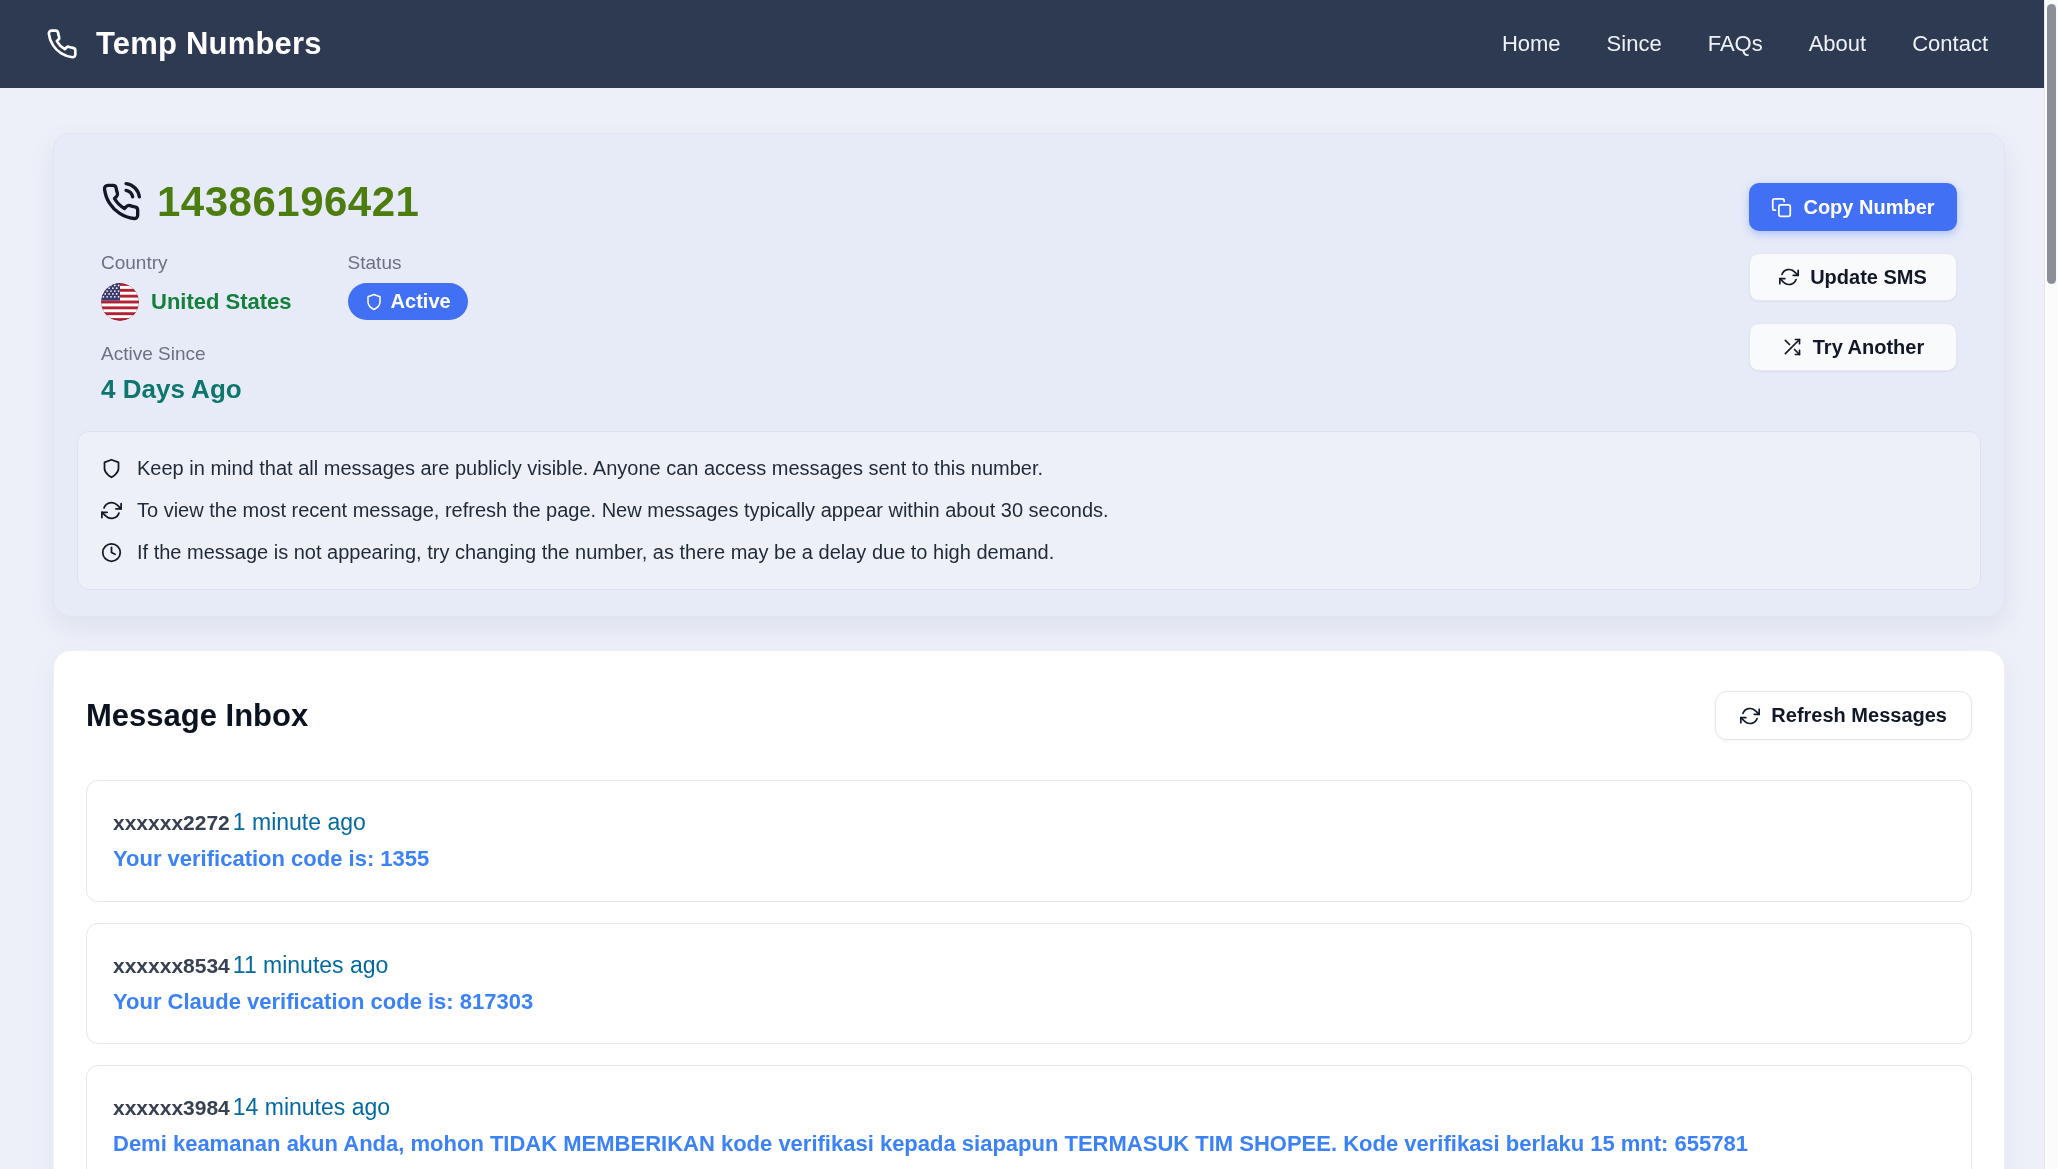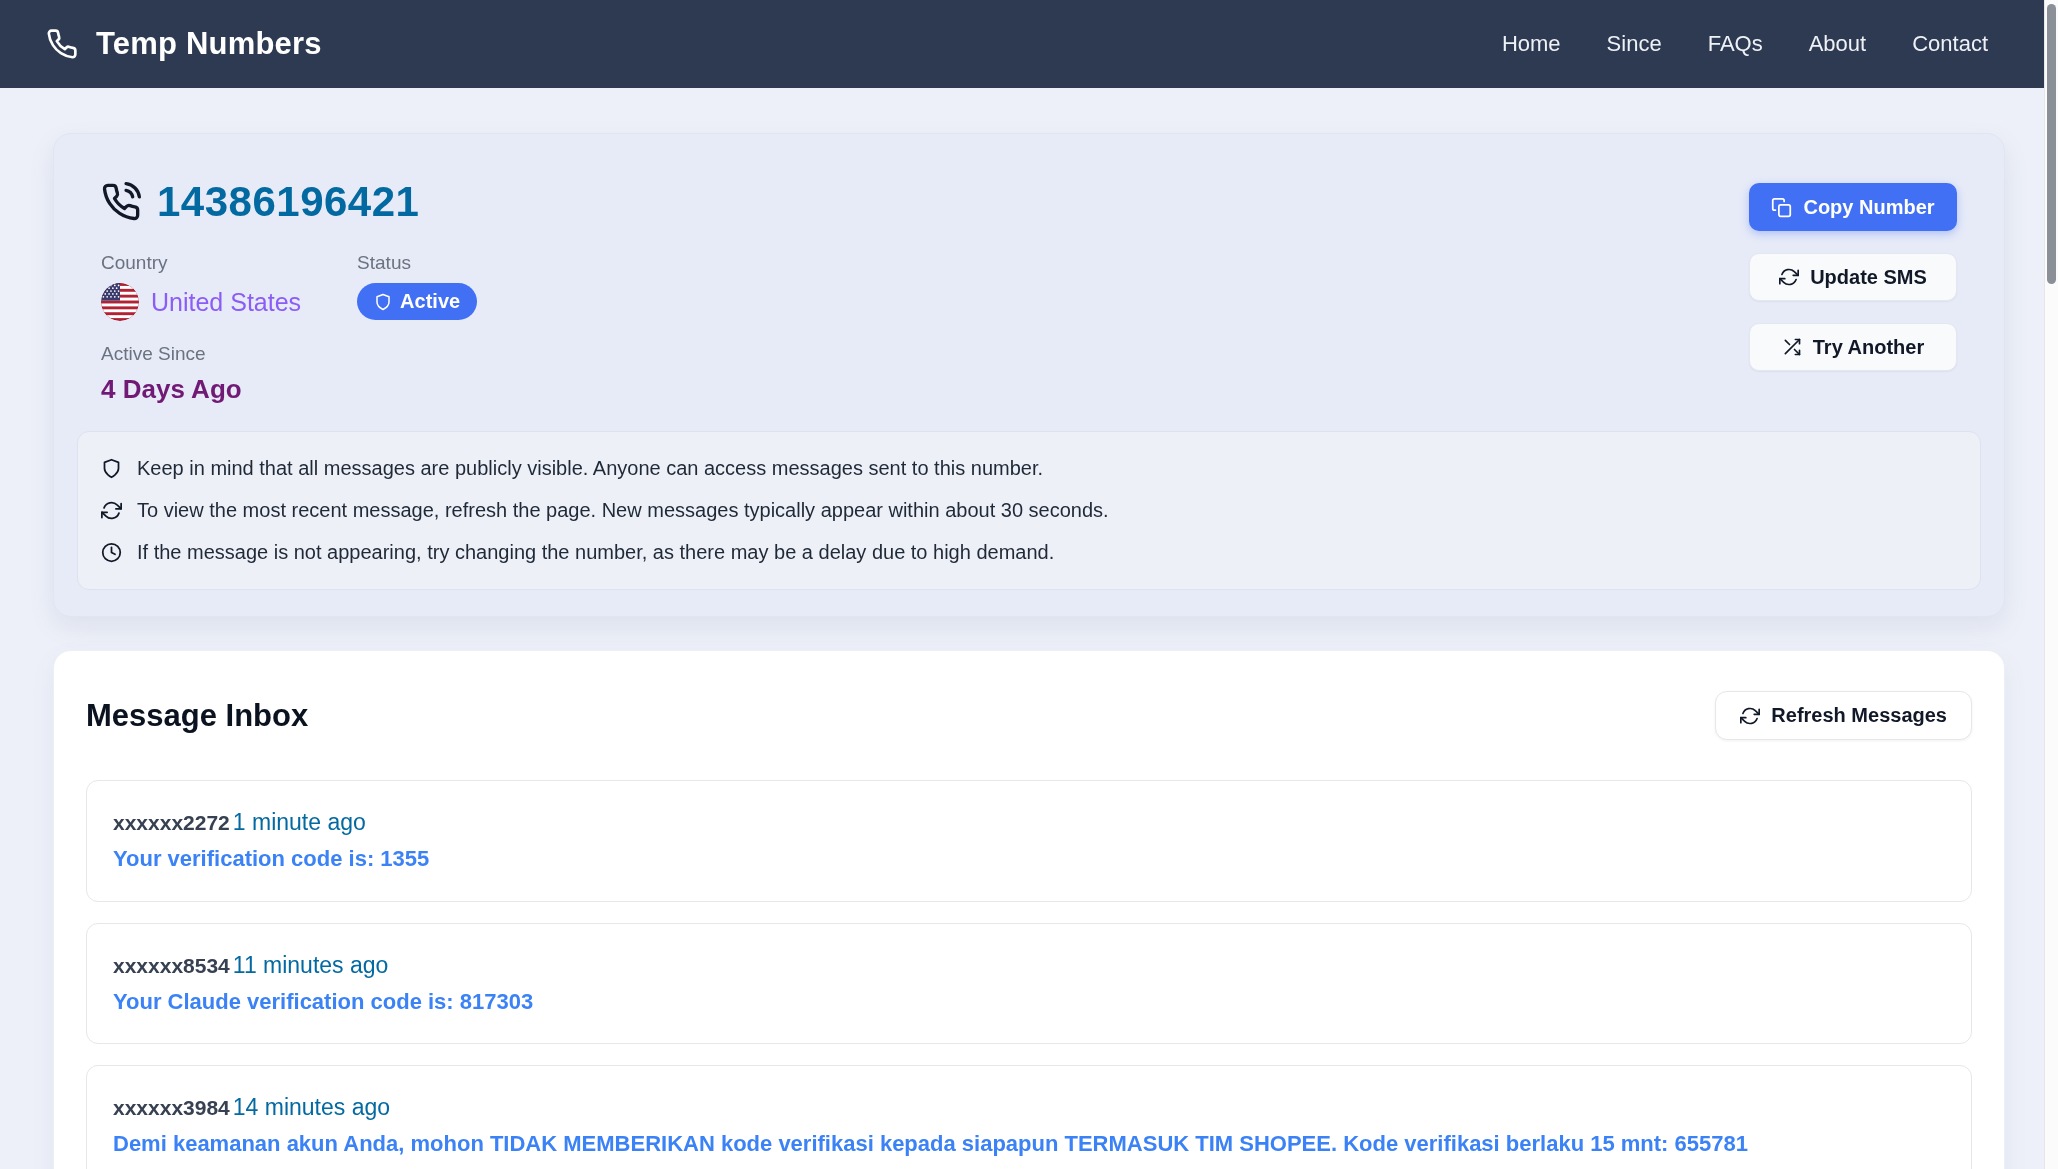--- a/index.html
+++ b/index.html
@@ -14,29 +14,29 @@
   .nav-link{color:#eef2f7;font-size:22px;text-decoration:none;cursor:pointer;}
 
   
   .main{padding:45px 53px 0;box-sizing:border-box;}
 
   
   .number-card{background:#e7ebf8;border:1px solid #dfe5f3;border-radius:18px;padding:44px 23px 26px;
     box-shadow:0 10px 25px rgba(100,116,160,.12);margin-bottom:33px;box-sizing:border-box;}
   .card-top{display:flex;justify-content:space-between;align-items:flex-start;padding:0 24px;margin-bottom:26px;}
   .phone-row{display:flex;align-items:center;gap:16px;margin-bottom:26px;}
-  .phone-number{margin:0;font-size:42px;font-weight:800;color:#0369a1;letter-spacing:.5px;}
+  .phone-number{margin:0;font-size:42px;font-weight:800;color:#4d7c0f;letter-spacing:.5px;}
   .meta-row{display:flex;gap:56px;}
   .meta-label{color:#6b7280;font-size:19px;margin-bottom:9px;}
-  .country-value{display:flex;align-items:center;gap:12px;font-size:25px;font-weight:normal;color:#8b5cf6;}
+  .country-value{display:flex;align-items:center;gap:12px;font-size:22px;font-weight:bold;color:#15803d;}
   .flag{width:38px;height:38px;border-radius:50%;overflow:hidden;flex:0 0 auto;}
   .badge{display:inline-flex;align-items:center;gap:8px;background:#4170f4;color:#fff;border-radius:999px;
     padding:7px 17px;font-size:20px;font-weight:600;}
   .since-block{margin-top:22px;}
-  .since-value{font-size:26px;font-weight:bold;color:#701a75;}
+  .since-value{font-size:26px;font-weight:bold;color:#0f766e;}
   .card-buttons{display:flex;flex-direction:column;gap:22px;width:208px;flex:0 0 auto;margin-top:5px;}
   .btn{display:flex;align-items:center;justify-content:center;gap:11px;height:48px;border-radius:10px;
     font-size:20px;font-weight:600;border:1px solid transparent;cursor:pointer;font-family:inherit;}
   .btn-primary{background:#4170f4;color:#fff;box-shadow:0 3px 8px rgba(65,112,244,.35);}
   .btn-secondary{background:#f9fafc;color:#111827;border-color:#e2e7f0;box-shadow:0 1px 2px rgba(15,23,42,.05);}
 
   .notice-box{background:#edf0f6;border:1px solid #dde2ee;border-radius:12px;padding:25px 23px;
     display:flex;flex-direction:column;gap:19px;}
   .notice-row{display:flex;align-items:center;gap:15px;font-size:20px;color:#1f2937;font-weight:500;}
   .notice-row svg{flex:0 0 auto;}

